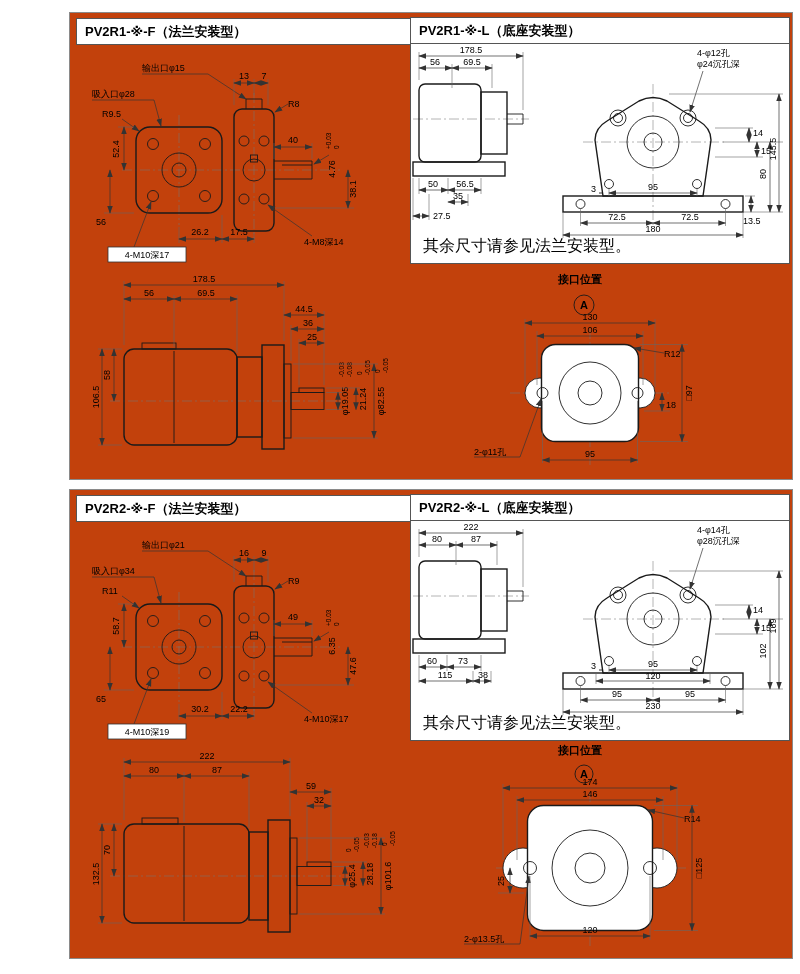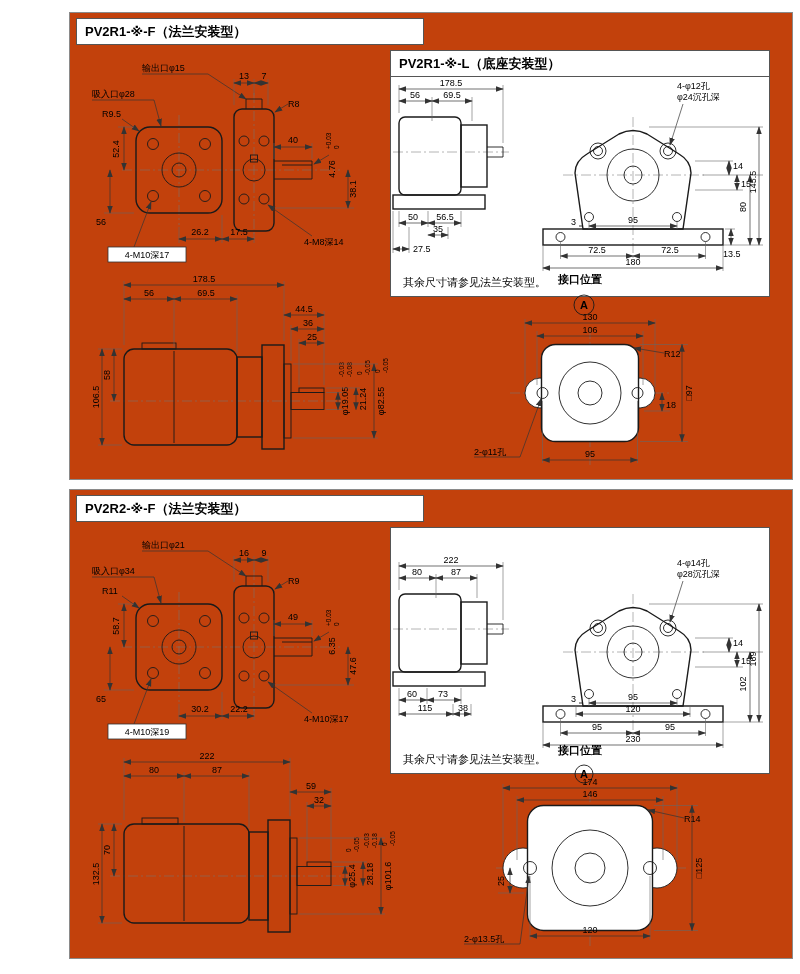--- a/index.html
+++ b/index.html
@@ -4,25 +4,25 @@
 <style>
   html,body { margin:0; padding:0; background:#ffffff; }
   body { width:800px; height:974px; position:relative;
          font-family:"Liberation Sans","DejaVu Sans",sans-serif; color:#000; }
   .block { position:absolute; left:69px; width:722px; border:1.5px solid #8a8a8a;
            border-radius:0; background:#c2410c; }
   #blk1 { top:12px;  height:466px; }
   #blk2 { top:489px; height:468px; }
   .tbox { position:absolute; border:1.2px solid #555; display:flex; align-items:center;
           padding:0 8px; font-weight:bold; font-size:13px; height:25px; background:#fff; }
-  .lpanel { position:absolute; left:320px; top:4px; width:378px; height:245px;
-            border:1.2px solid #555; background:#fff;margin-top:33px; }
+  .lpanel { position:absolute; left:340px; top:4px; width:378px; height:245px;
+            border:1.2px solid #555; background:#fff; }
   .tstrip { position:absolute; left:0; top:0; right:0; height:25px; border-bottom:1.2px solid #555;
             display:flex; align-items:center; padding:0 8px; font-weight:bold; font-size:13px; }
-  .note { position:absolute; left:12px; bottom:6px; font-size:11px;font-family:Liberation Mono, monospace; }
+  .note { position:absolute; left:12px; bottom:6px; font-size:16px;font-family:Liberation Mono, monospace; }
   svg { position:absolute; overflow:visible; }
   svg text { font-size:9px; fill:#000; }
   .mid  { text-anchor:middle; }
   .big  { font-size:11px; font-weight:bold; }
   .sm   { font-size:6.5px; }
   .out  { fill:none; stroke:#1a1a1a; stroke-width:1.4; }
   .outf { fill:#fff; stroke:#1a1a1a; stroke-width:1.4; }
   .thin { fill:none; stroke:#1a1a1a; stroke-width:0.9; }
   .thinf{ fill:#fff; stroke:#1a1a1a; stroke-width:0.9; }
   .dim  { stroke:#333; stroke-width:0.7; marker-start:url(#ar); marker-end:url(#ar); }
@@ -394,20 +394,23 @@
       <text class="mid" x="161" y="186">22.2</text>
       <text x="226" y="196">4-M10深17</text>
       <path class="ldr" d="M234,187 L190,156"></path>
       <rect class="lblbox" x="30" y="198" width="78" height="15"></rect>
       <text class="mid" x="69" y="209">4-M10深19</text>
       <path class="ldr" d="M56,198 L73,153"></path>
     </g>
   </svg>
 
   <div class="lpanel">
+    <div class="tstrip">
+      <span>PV2R2-※-L（底座安装型）</span>
+    </div>
     <svg style="left:2px;top:26px;" width="374" height="198" viewBox="0 0 374 198">
       <g>
         <line class="cl" x1="0" y1="75" x2="116" y2="75"></line>
         <line class="cl" x1="240" y1="40" x2="240" y2="182"></line>
         <line class="cl" x1="170" y1="98" x2="312" y2="98"></line>
       </g>
       <g>
         <rect class="out" x="6" y="40" width="62" height="78" rx="6"></rect>
         <rect class="out" x="68" y="48" width="26" height="62"></rect>
         <path class="thin" d="M94,70 L110,70 L110,80 L94,80"></path>

